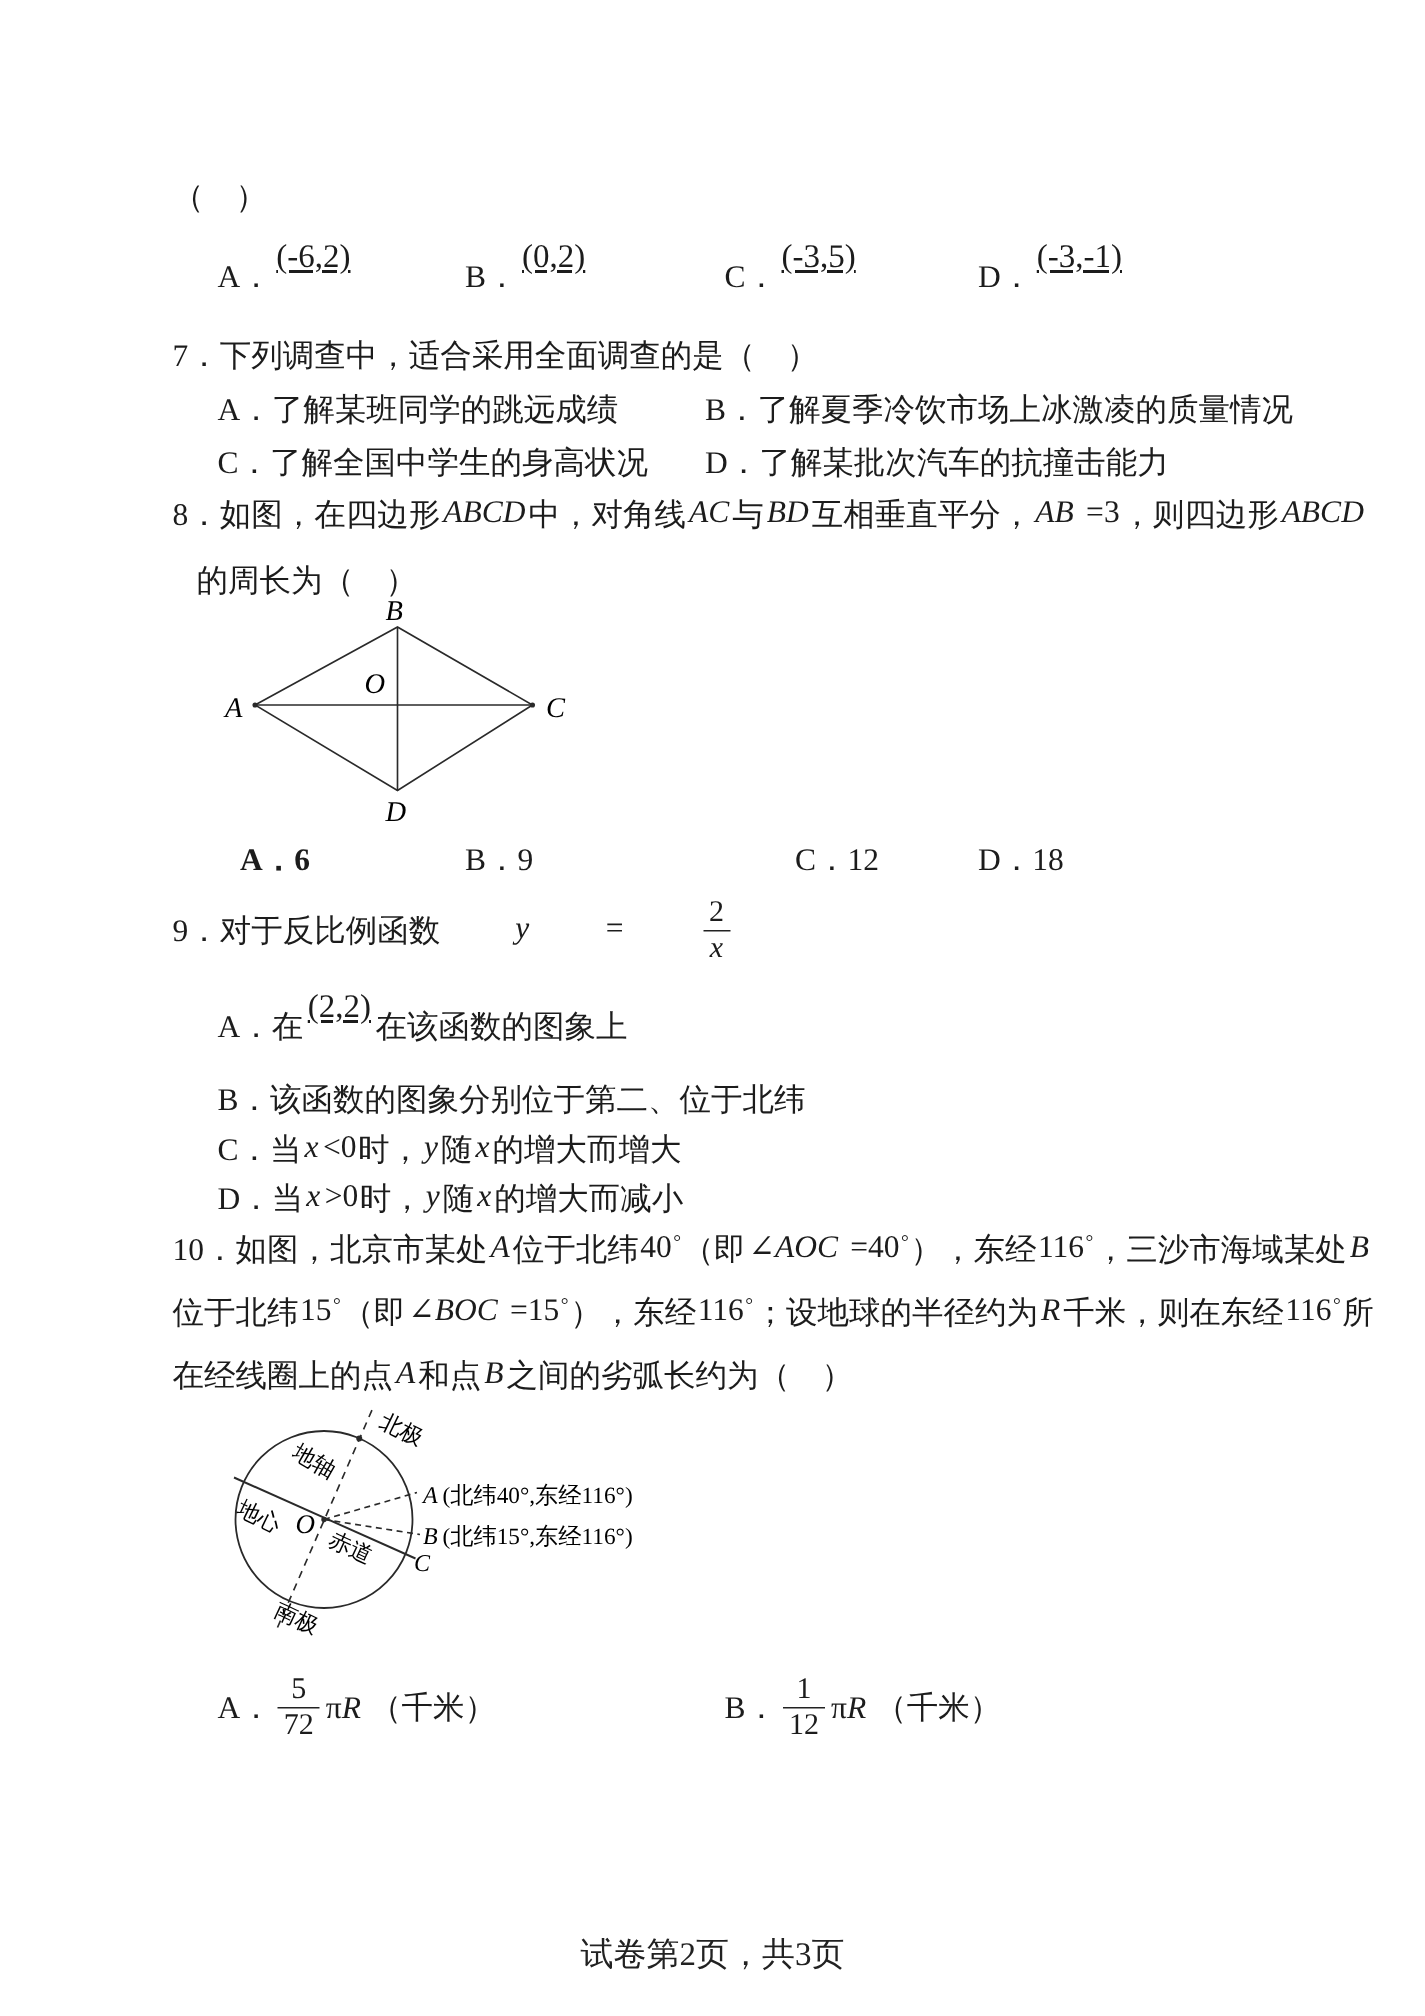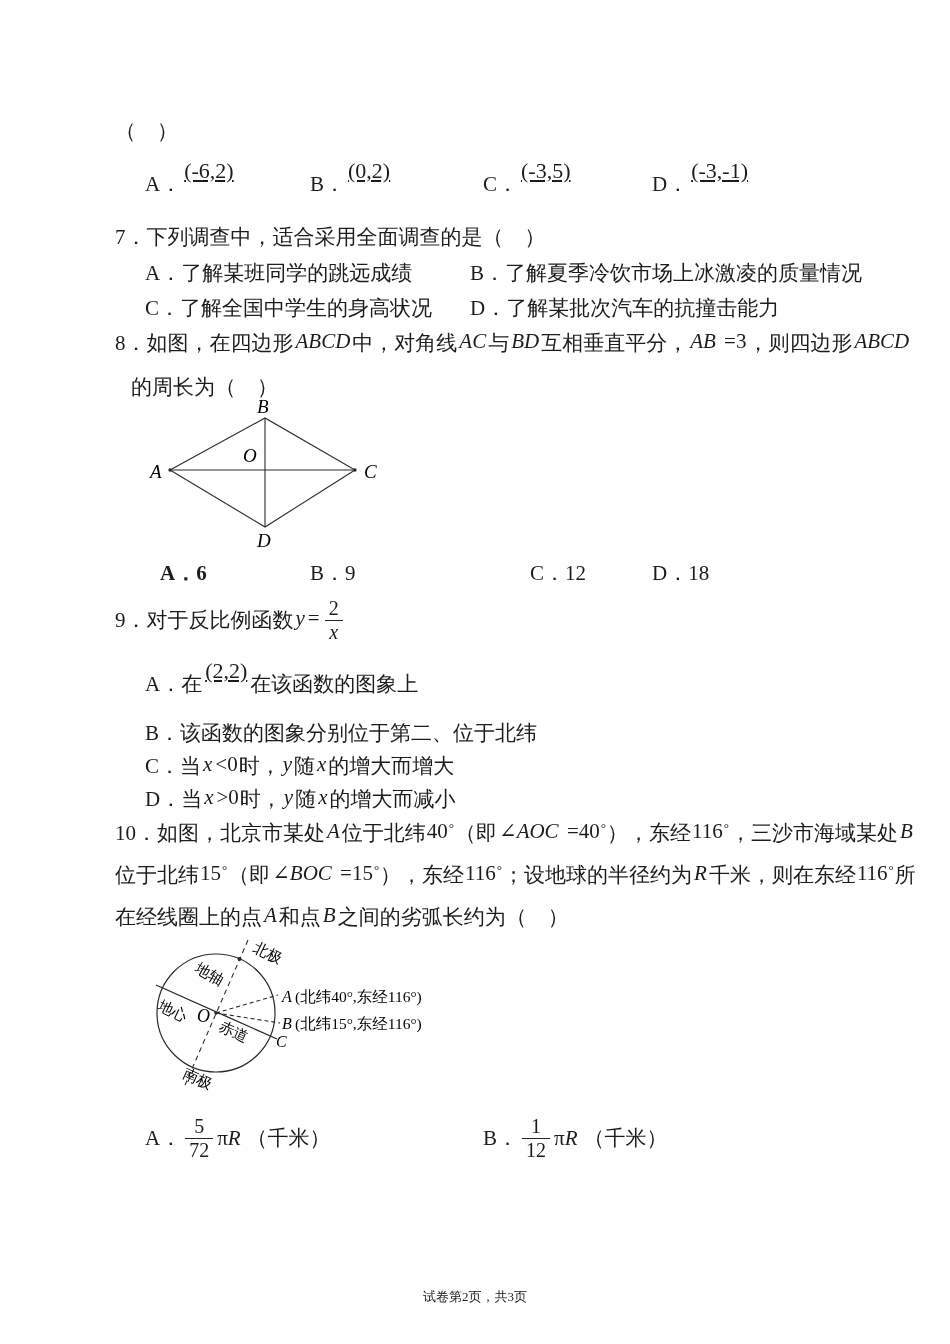--- a/index.html
+++ b/index.html
@@ -16,21 +16,21 @@
   .seg-up{padding:0 1px;position:relative;top:-2px;}
   .seg-dg{font-size:13px;position:relative;top:-8px;padding-right:1px;}
   
   .raised{position:relative;top:-13px;font-size:22px;padding:0 3px;text-decoration:underline;}
   
   .mrow{display:flex;align-items:center;}
   .frac{display:inline-block;text-align:center;font-size:20px;line-height:1.15;margin:0 4px;}
   .fr-num{display:block;border-bottom:1.3px solid #222;padding:0 4px;}
   .fr-den{display:block;padding:0 4px;}
   .it{font-style:italic;}
-  .footer{width:950px;text-align:center;font-size:13px;color:#222;}
+  .footer{width:950px;text-align:center;font-size:22px;color:#222;}
   svg text{font-family:"Liberation Serif","DejaVu Serif",serif;}
 </style>
 </head>
 <body>
 
 <div class="abs line" style="left:115px;top:118px;">（　）</div>
 
 <div class="abs line" style="left:145px;top:170px;">
   <span>A．</span><span class="raised">(-6,2)</span>
 </div>
@@ -64,21 +64,21 @@
   <text x="224" y="78" font-size="19" font-style="italic">C</text>
   <text x="117" y="147" font-size="19" font-style="italic">D</text>
   <text x="103" y="62" font-size="19" font-style="italic">O</text>
 </svg>
 
 <div class="abs line" style="left:160px;top:560px;font-weight:bold;">A．6</div>
 <div class="abs line" style="left:310px;top:560px;">B．9</div>
 <div class="abs line" style="left:483px;top:560px;margin-left:47px;">C．12</div>
 <div class="abs line" style="left:652px;top:560px;">D．18</div>
 
-<div class="abs line mrow" style="left:115px;top:596px;height:48px;">
+<div class="abs line mrow" style="left:115px;top:596px;height:48px;gap:48px;">
   <span>9．对于反比例函数</span>
   <span class="seg-it">y</span>
   <span class="seg-up">=</span>
   <span class="frac">
     <span class="fr-num">2</span>
     <span class="fr-den it">x</span>
   </span>
 </div>
 
 <div class="abs line" style="left:145px;top:670px;text-align:center;">

